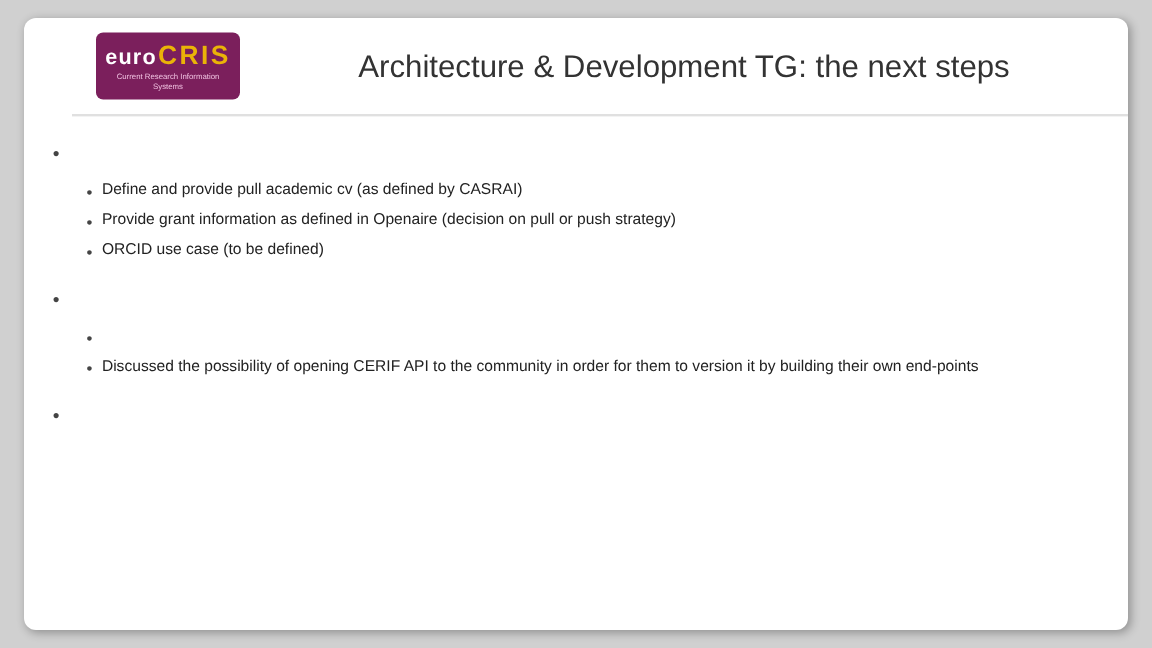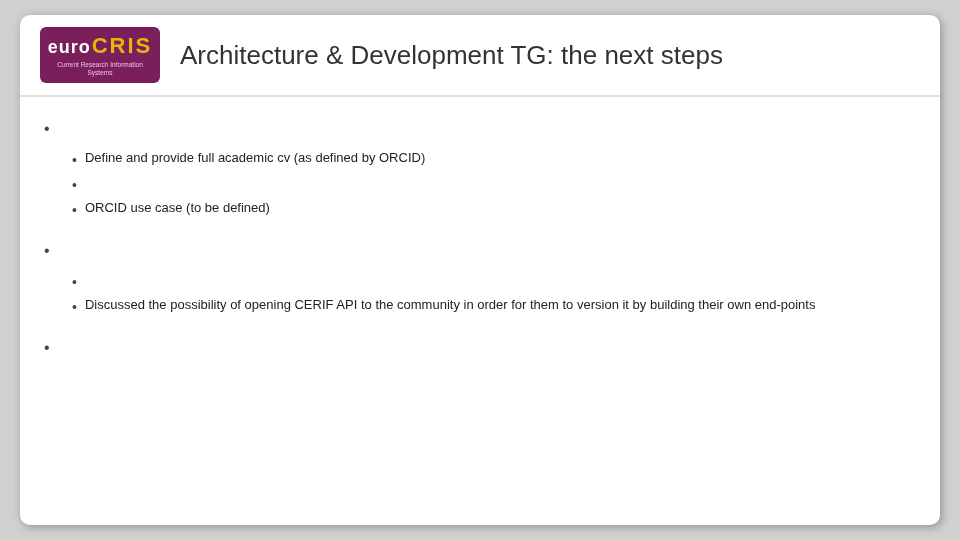--- a/index.html
+++ b/index.html
@@ -28,20 +28,21 @@
       flex-direction: column;
       overflow: hidden;
     }
 
     .header {
       display: flex;
       align-items: center;
       padding: 12px 20px;
       border-bottom: 2px solid #e0e0e0;
       min-height: 80px;
+      margin-left: 40px;
     }
 
     .logo-area {
       flex-shrink: 0;
       margin-right: 20px;
     }
 
     .logo-box {
       width: 120px;
       height: 56px;
@@ -75,20 +76,21 @@
       text-align: center;
       margin-top: 2px;
       line-height: 1.2;
     }
 
     .header-title {
       font-size: 26px;
       font-weight: normal;
       color: #333333;
       flex: 1;
+      text-align: center;
     }
 
     .content {
       flex: 1;
       padding: 18px 30px 18px 24px;
       display: flex;
       flex-direction: column;
       gap: 16px;
     }
 
@@ -157,24 +159,25 @@
 
   <div class="content">
 
     <div class="bullet-group">
       <div class="bullet-main">
         <span class="bullet-dot">•</span>
       </div>
       <div class="sub-bullets">
         <div class="bullet-sub">
           <span class="sub-dot">•</span>
-          <span>Define and provide full academic cv (as defined by ORCID)</span>
-        </div>
-        <div class="bullet-sub">
-          <span class="sub-dot">•</span>
+          <span>Define and provide pull academic cv (as defined by CASRAI)</span>
+        </div>
+        <div class="bullet-sub">
+          <span class="sub-dot">•</span>
+          <span>Provide grant information as defined in Openaire (decision on pull or push strategy)</span>
         </div>
         <div class="bullet-sub">
           <span class="sub-dot">•</span>
           <span>ORCID use case (to be defined)</span>
         </div>
       </div>
     </div>
 
     <div class="bullet-group">
       <div class="bullet-main">

